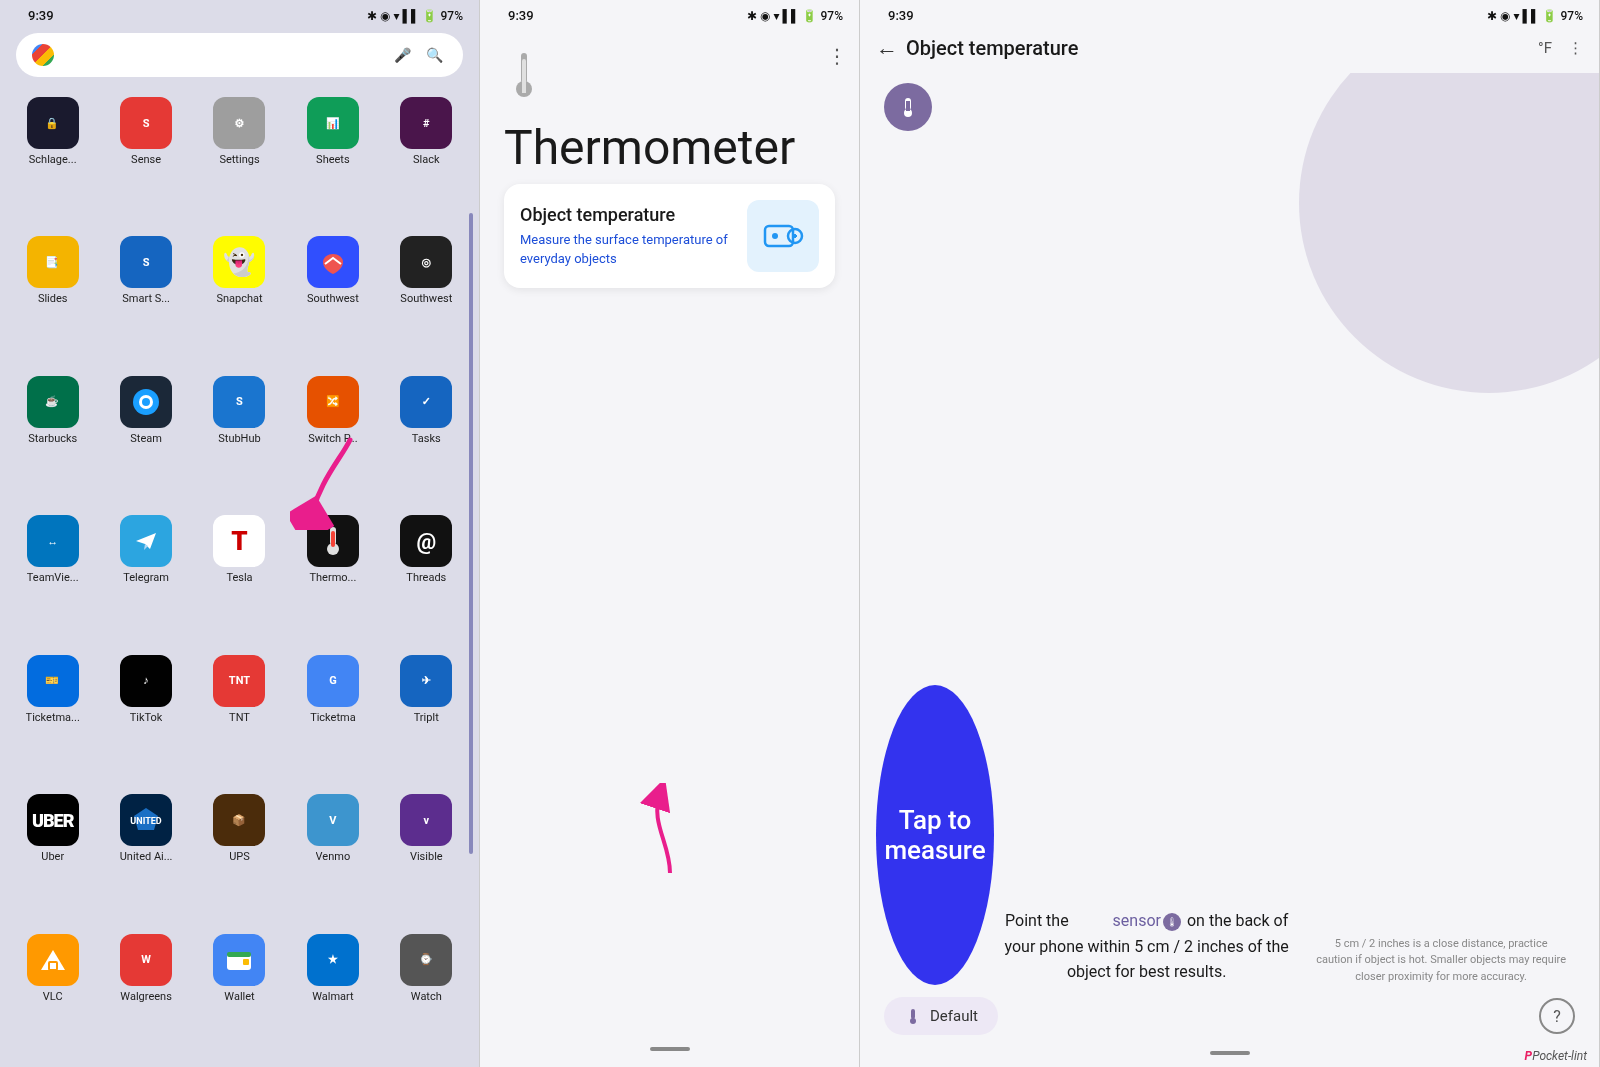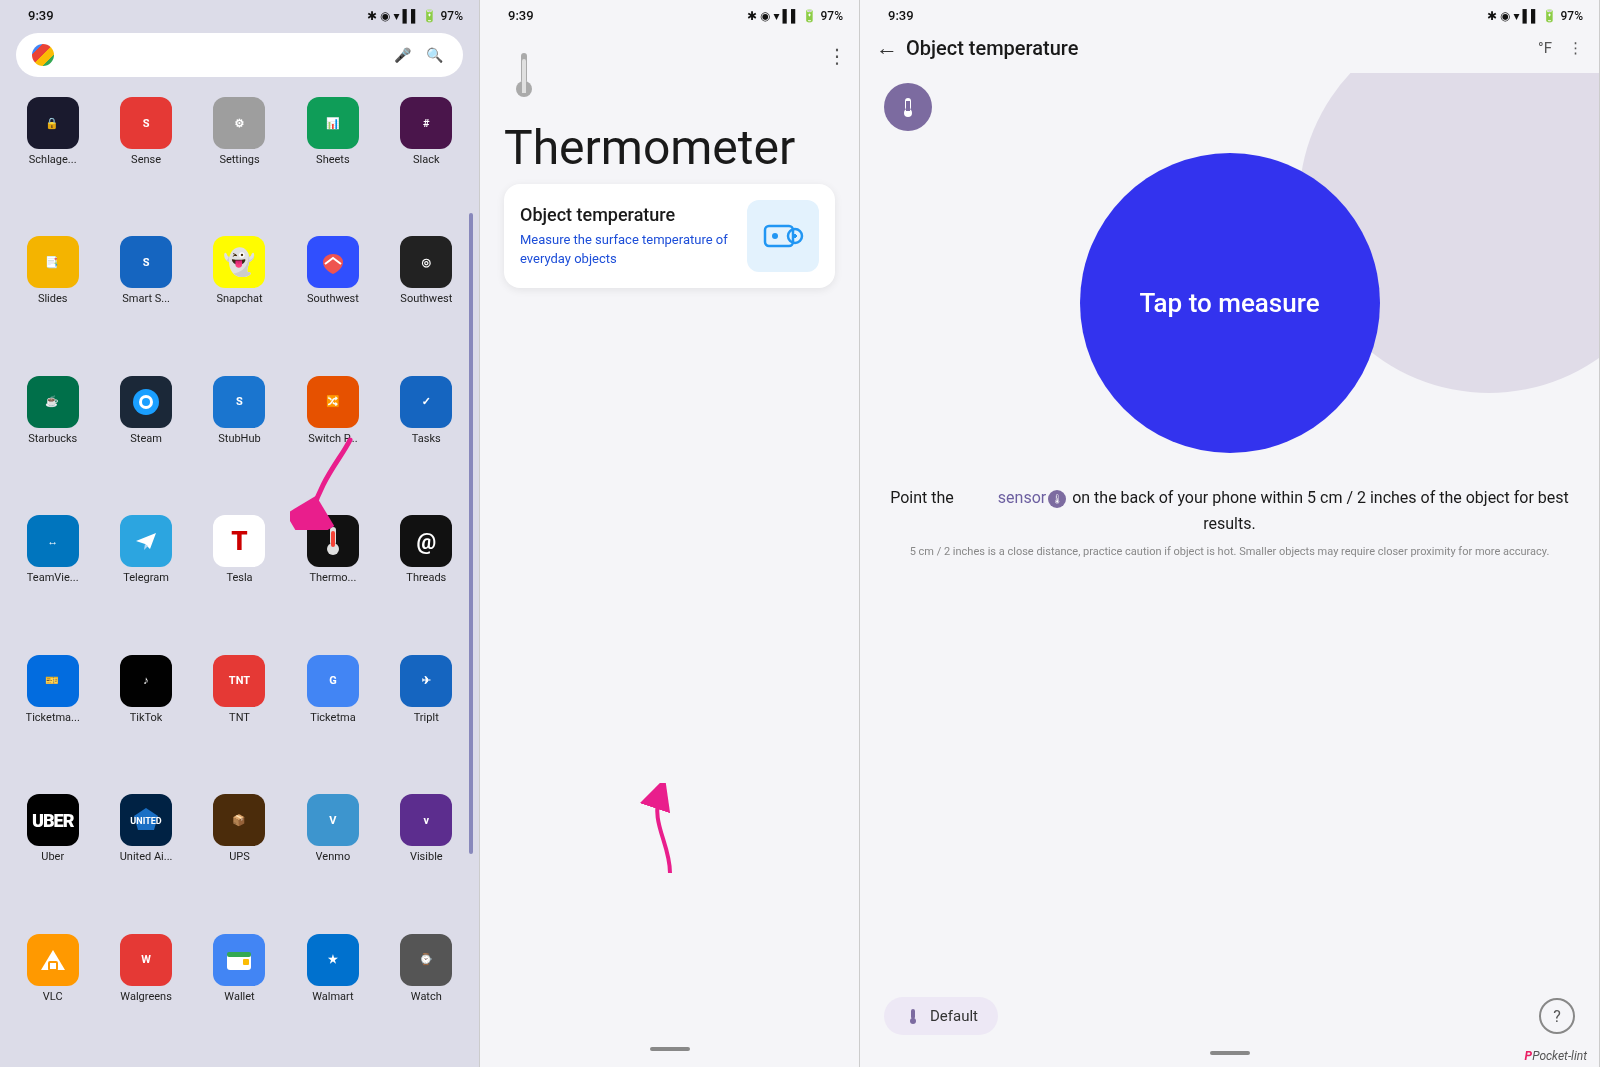--- a/index.html
+++ b/index.html
@@ -185,22 +185,21 @@
       gap: 8px;
       flex-shrink: 0;
     }
     .back-arrow { font-size: 22px; color: #333; cursor: pointer; }
     .obj-temp-title { flex: 1; font-size: 20px; font-weight: 500; color: #1a1a1a; }
     .header-actions { display: flex; gap: 16px; align-items: center; font-size: 15px; color: #555; }
 
     .obj-temp-body {
       flex: 1;
       display: flex;
-      flex-direction: column;
-      align-items: center;
+      align-items: flex-end;
       padding: 0 16px;
       overflow: hidden;
       position: relative;
     }
 
     .sensor-icon-wrap {
       position: absolute;
       top: 10px;
       left: 24px;
       width: 48px; height: 48px;

